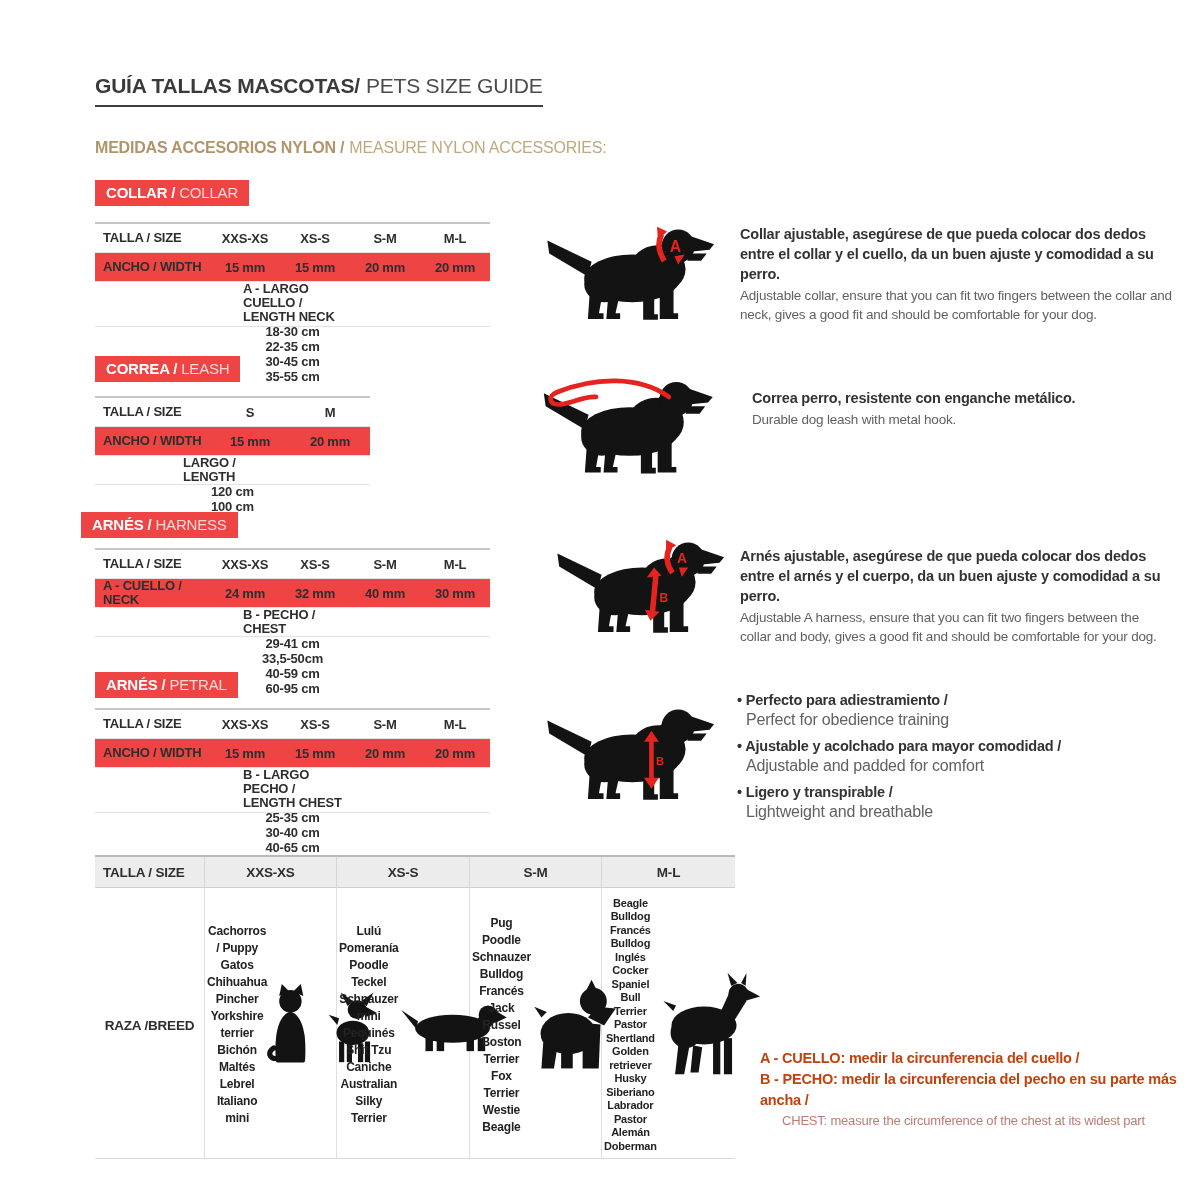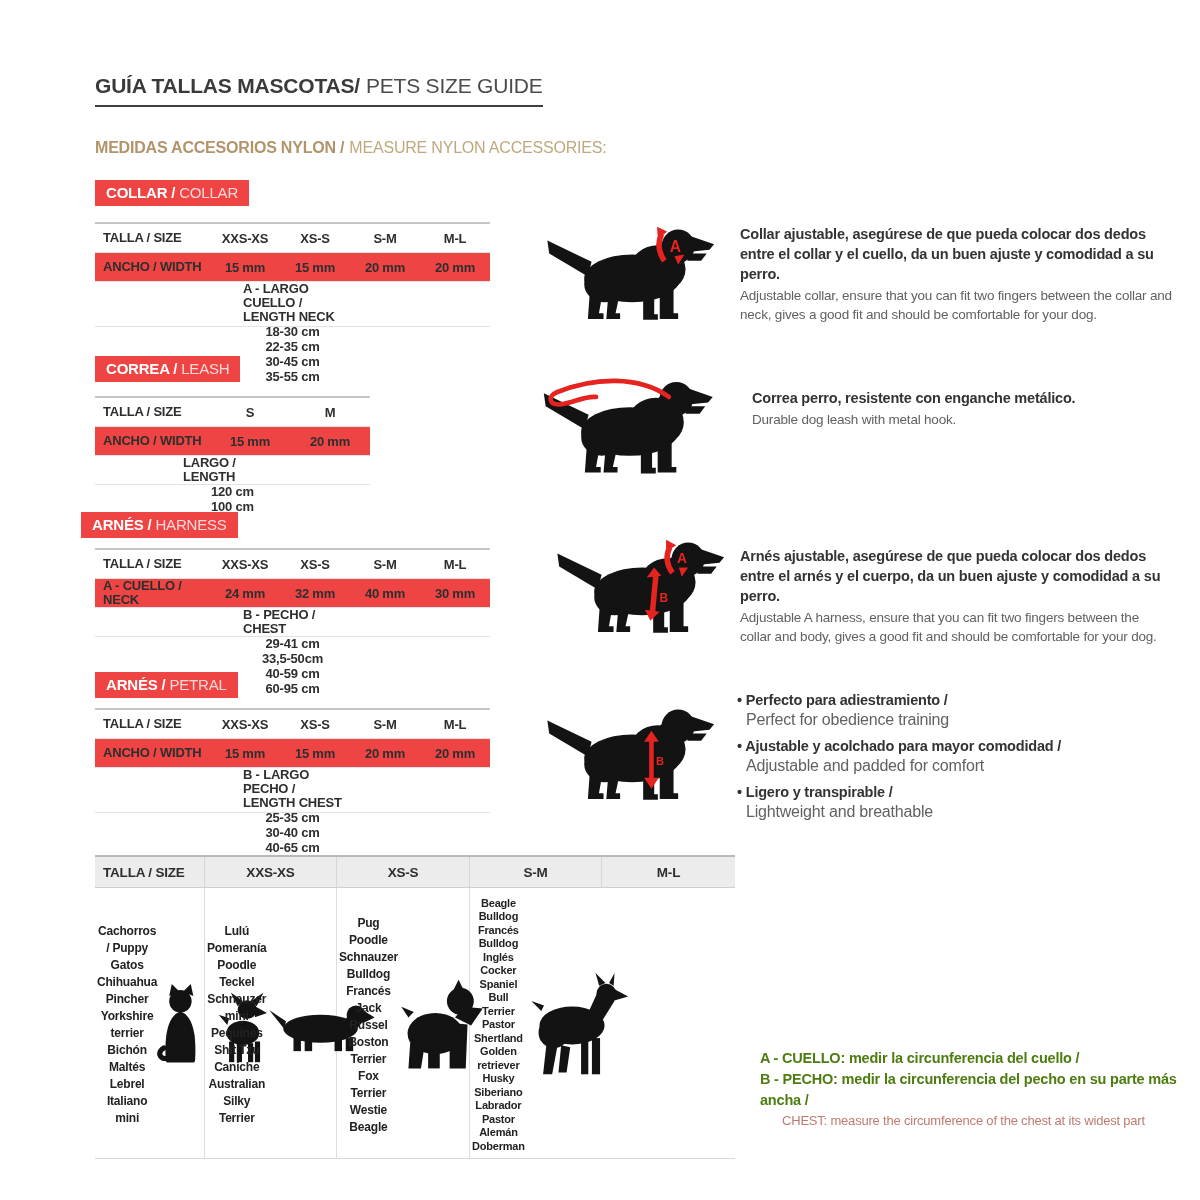--- a/index.html
+++ b/index.html
@@ -59,21 +59,21 @@
   .bt-col{border-right:1px solid #dedede;display:flex;flex-direction:row;align-items:center;
           justify-content:space-between;padding:8px 2px 4px 2px;box-sizing:border-box;}
   .bt-col:last-child{border-right:none;}
   .bt-lblcol{justify-content:center;font-size:13.5px;font-weight:bold;line-height:19px;}
   .breedlist{font-size:12px;font-weight:bold;text-align:center;line-height:17px;color:#222;}
   .bt-col.tight .breedlist{line-height:13.5px;font-size:11px;}
   .animals{display:flex;align-items:flex-end;gap:8px;}
 
   
   #footnote{position:absolute;left:760px;top:1048px;width:420px;}
-  #footnote .es{font-size:14.5px;font-weight:bold;color:#4d7c0f;line-height:21px;}
+  #footnote .es{font-size:14.5px;font-weight:bold;color:#c2410c;line-height:21px;}
   #footnote .en{font-size:13px;font-weight:normal;color:#c07a72;line-height:20px;padding-left:22px;}
 </style>
 </head>
 <body>
 <div id="canvas">
 
 <svg style="position:absolute;width:0;height:0" aria-hidden="true">
   <symbol id="dog" viewBox="0 0 190 120">
     <g fill="#131313">
       <path d="M8,27 L56,50 L52,66 L10,41 Z"></path>
@@ -265,20 +265,24 @@
 
 <div id="breedtable">
   <div class="bt-head">
     <div class="bt-cell bt-lbl">TALLA /  SIZE</div>
     <div class="bt-cell">XXS-XS</div>
     <div class="bt-cell">XS-S</div>
     <div class="bt-cell">S-M</div>
     <div class="bt-cell">M-L</div>
   </div>
   <div class="bt-body">
+    <div class="bt-col bt-lblcol">
+      <div>RAZA /</div>
+      <div>BREED</div>
+    </div>
     <div class="bt-col">
       <div class="breedlist">
             <div>Cachorros / Puppy</div>
             <div>Gatos</div>
             <div>Chihuahua</div>
             <div>Pincher</div>
             <div>Yorkshire terrier</div>
             <div>Bichón Maltés</div>
             <div>Lebrel Italiano mini</div>
           </div>

